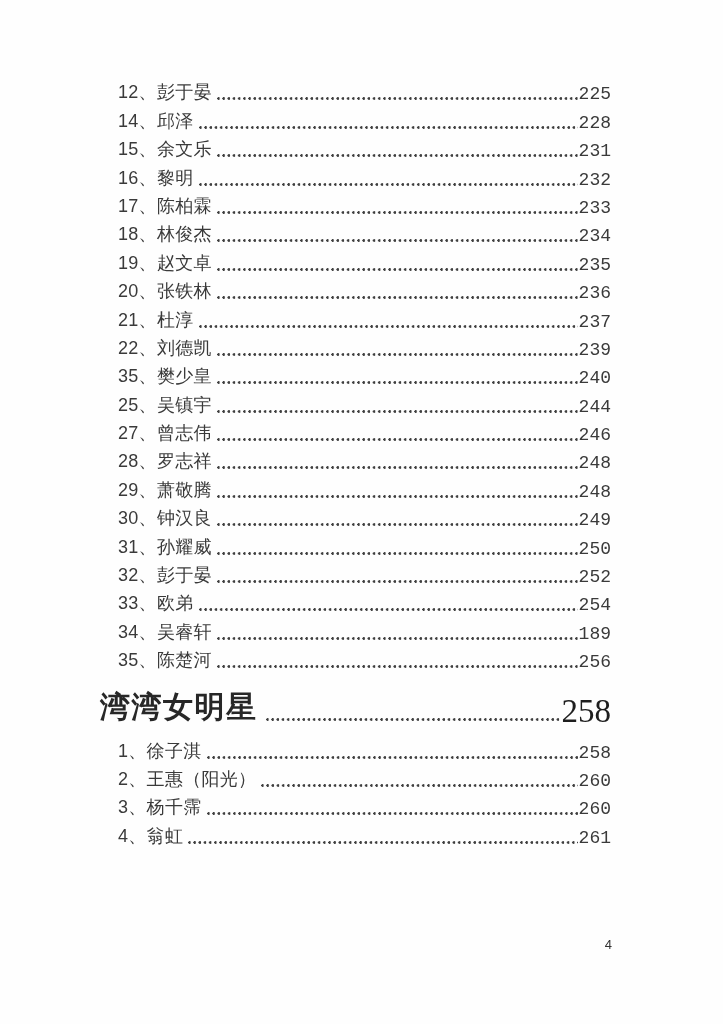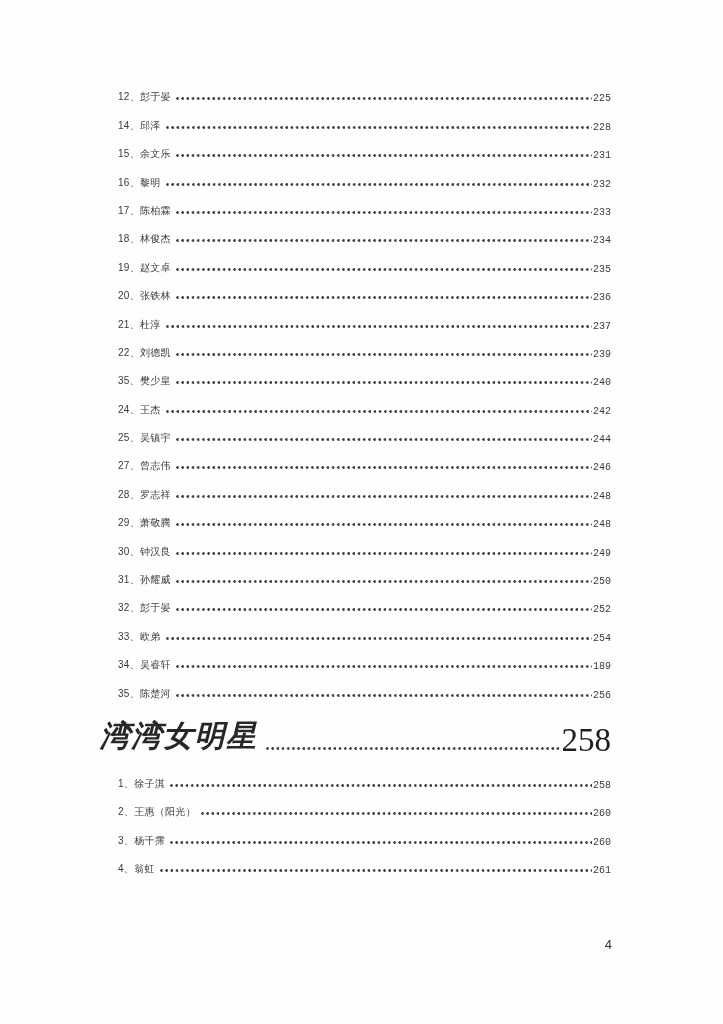--- a/index.html
+++ b/index.html
@@ -22,21 +22,21 @@
     box-sizing: border-box;
     padding: 76px 112px 0 100px;
   }
   .toc-row {
     display: flex;
     align-items: flex-end;
   }
   .toc-list .toc-row {
     height: 28.4px;
     padding-left: 18px;
-    font-size: 10px;
+    font-size: 18px;
     color: #3a3a3a;
   }
   .entry-label {
     white-space: nowrap;
     letter-spacing: 0.3px;
   }
   .entry-page {
     white-space: nowrap;
     font-family: Liberation Mono, monospace;
   }
@@ -52,21 +52,20 @@
   .section-heading {
     height: 48px;
     margin: 8px 0 6px 0;
   }
   .section-title {
     font-size: 30px;
     font-weight: 700;
     letter-spacing: 1.5px;
     color: #272727;
     white-space: nowrap;
-    font-style: italic;
   }
   .section-page {
     font-family: "Liberation Serif", "DejaVu Serif", serif;
     font-size: 33px;
     font-weight: 400;
     color: #1e1e1e;
     white-space: nowrap;
     line-height: 1;
   }
   .section-heading .dot-leader {
@@ -150,25 +149,20 @@
           <span class="dot-leader"></span>
           <span class="entry-page">239</span>
         </div>
 
         <div class="toc-row">
           <span class="entry-label">35、樊少皇</span>
           <span class="dot-leader"></span>
           <span class="entry-page">240</span>
         </div>
 
-        <div class="toc-row">
-          <span class="entry-label">24、王杰</span>
-          <span class="dot-leader"></span>
-          <span class="entry-page">242</span>
-        </div>
 
         <div class="toc-row">
           <span class="entry-label">25、吴镇宇</span>
           <span class="dot-leader"></span>
           <span class="entry-page">244</span>
         </div>
 
         <div class="toc-row">
           <span class="entry-label">27、曾志伟</span>
           <span class="dot-leader"></span>

